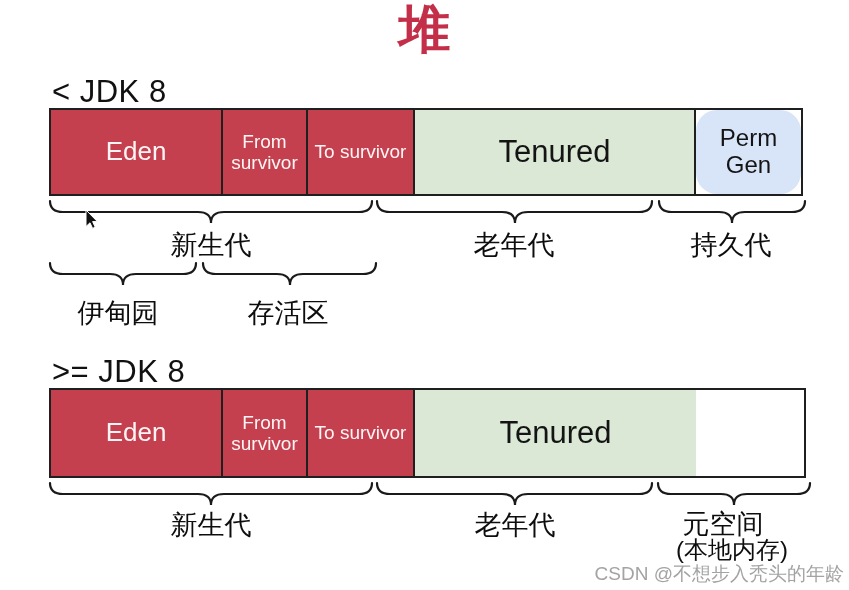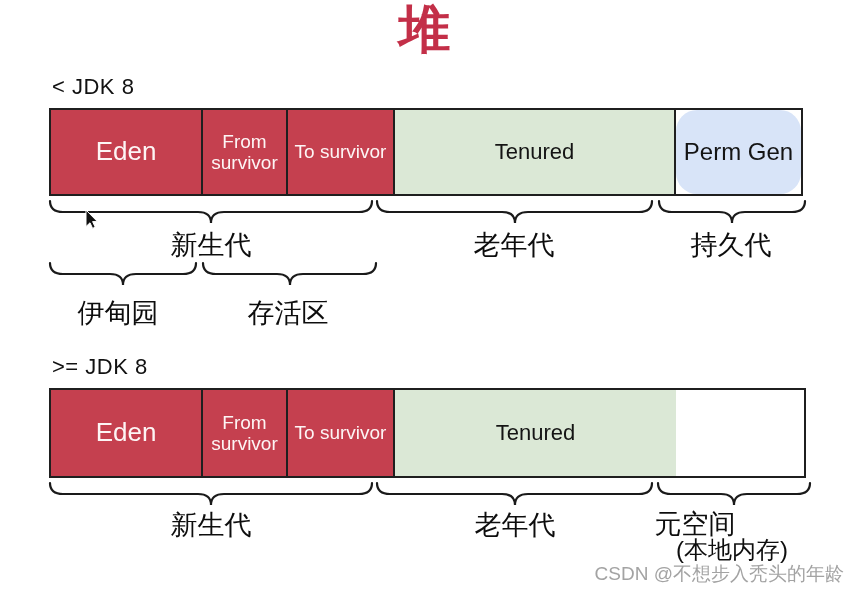--- a/index.html
+++ b/index.html
@@ -13,43 +13,43 @@
   html,body{margin:0;padding:0;background:#fff;}
   .canvas{
     position:relative;width:849px;height:590px;background:#ffffff;
     font-family:"Liberation Sans","DejaVu Sans",sans-serif;overflow:hidden;
   }
   .page-title{
     position:absolute;left:0;top:2px;width:849px;text-align:center;
     font-size:52px;font-weight:bold;color:var(--title-red);line-height:1.05;
   }
   .jdk-label{
-    position:absolute;left:52px;font-size:22px;color:#111;letter-spacing:0.5px;
+    position:absolute;left:52px;font-size:31px;color:#111;letter-spacing:0.5px;
   }
   .jdk-label.v1{top:74px;}
   .jdk-label.v2{top:354px;}
   .heap-row{
     position:absolute;left:49px;display:flex;box-sizing:border-box;
     border:2px solid var(--border-dark);
   }
   .heap-row.r1{top:108px;width:754px;height:88px;}
   .heap-row.r2{top:388px;width:757px;height:90px;}
   .seg{
     box-sizing:border-box;display:flex;align-items:center;justify-content:center;
     text-align:center;border-right:2px solid var(--border-dark);
     line-height:1.12;
   }
   .seg:last-child{border-right:none;}
   .seg.red{background:var(--box-red);color:#fdf5f5;}
   .seg.green{background:var(--box-green);color:#141414;}
   .seg.blue{background:var(--box-blue);color:#141414;border-radius:21px;}
-  .seg.eden{width:152px;font-size:26px;}
+  .seg.eden{width:172px;font-size:26px;}
   .seg.from{width:85px;font-size:19px;padding:0 18px;}
   .seg.to{width:107px;font-size:19px;padding:16px 5px;}
-  .seg.tenured{width:281px;font-size:22px;}
+  .seg.tenured{width:281px;font-size:31px;}
   .seg.last{flex:1;font-size:24px;}
   .brace-layer{
     position:absolute;left:0;top:0;width:849px;height:590px;pointer-events:none;
   }
   .brace-layer path.brace{
     fill:none;stroke:#1a1a1a;stroke-width:2.2;stroke-linecap:round;
   }
   .cn-label{
     position:absolute;transform:translateX(-50%);white-space:nowrap;
     font-size:27px;color:#0d0d0d;
@@ -87,21 +87,21 @@
 
   <div class="heap-row r2">
     <div class="seg red eden">Eden</div>
     <div class="seg red from">From survivor</div>
     <div class="seg red to">To survivor</div>
     <div class="seg green tenured">Tenured</div>
   </div>
 
   <div class="cn-label" style="left:211px;top:507px;">新生代</div>
   <div class="cn-label" style="left:515px;top:507px;">老年代</div>
-  <div class="cn-label" style="left:695px;top:506px;">元空间</div>
+  <div class="cn-label" style="left:723px;top:506px;">元空间</div>
   <div class="cn-label small" style="left:732px;top:534px;">(本地内存)</div>
 
   <svg class="brace-layer" viewBox="0 0 849 590" xmlns="http://www.w3.org/2000/svg">
 
     <path class="brace" d="M50,201 Q50,212 63,212 H198 Q211,212 211,223 Q211,212 224,212 H359 Q372,212 372,201"></path>
     <path class="brace" d="M377,201 Q377,212 390,212 H502 Q515,212 515,223 Q515,212 528,212 H639 Q652,212 652,201"></path>
     <path class="brace" d="M659,201 Q659,212 672,212 H719 Q732,212 732,223 Q732,212 745,212 H792 Q805,212 805,201"></path>
 
     <path class="brace" d="M50,263 Q50,274 63,274 H110 Q123,274 123,285 Q123,274 136,274 H183 Q196,274 196,263"></path>
     <path class="brace" d="M203,263 Q203,274 216,274 H277 Q290,274 290,285 Q290,274 303,274 H363 Q376,274 376,263"></path>

